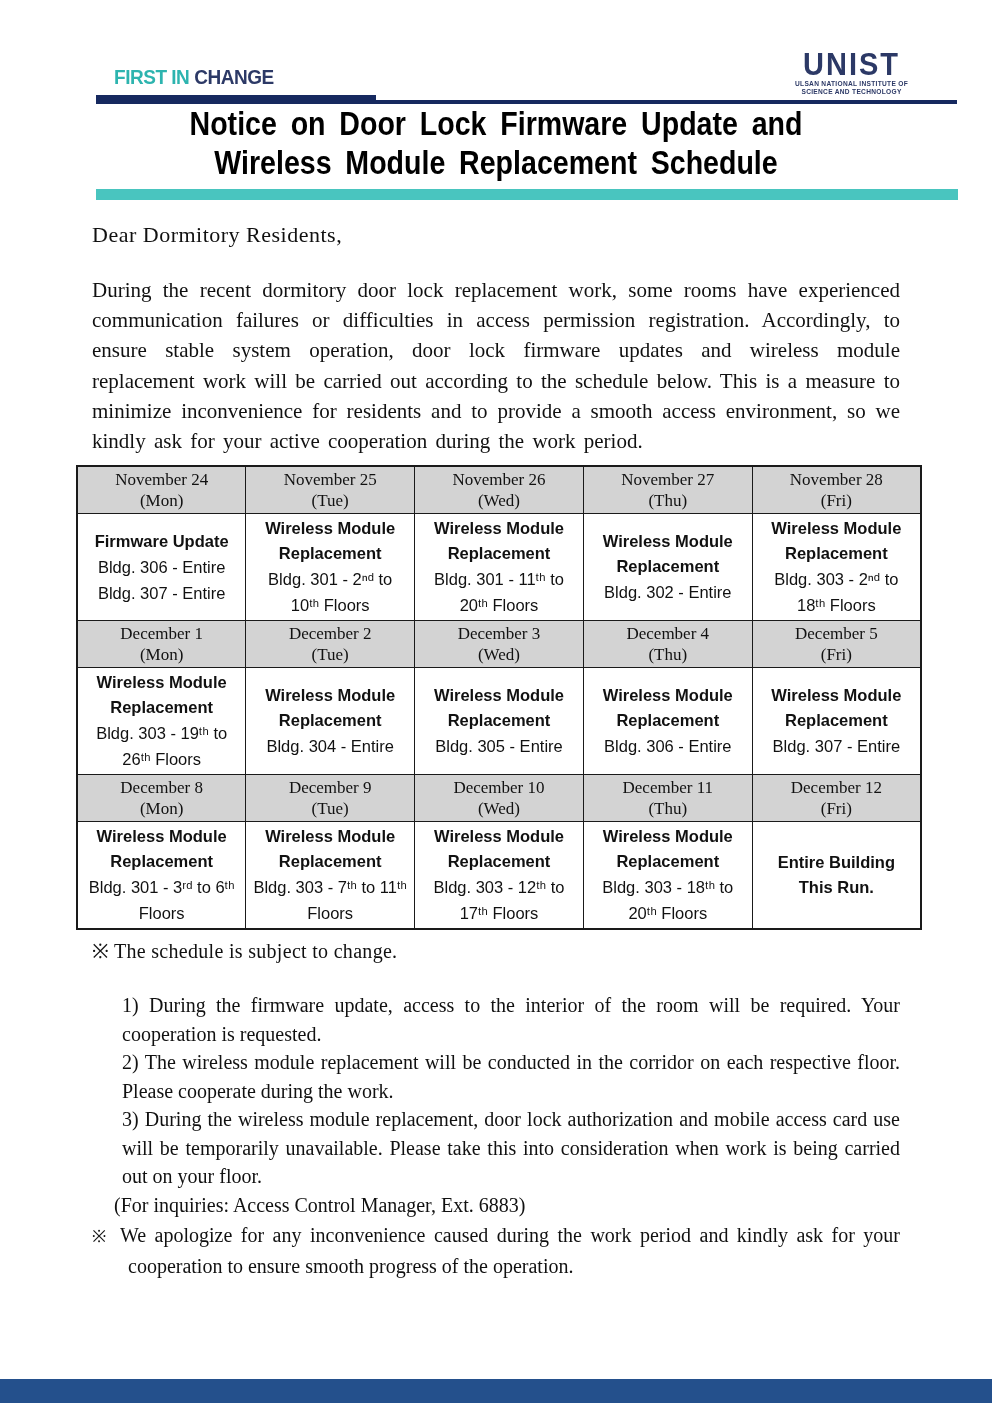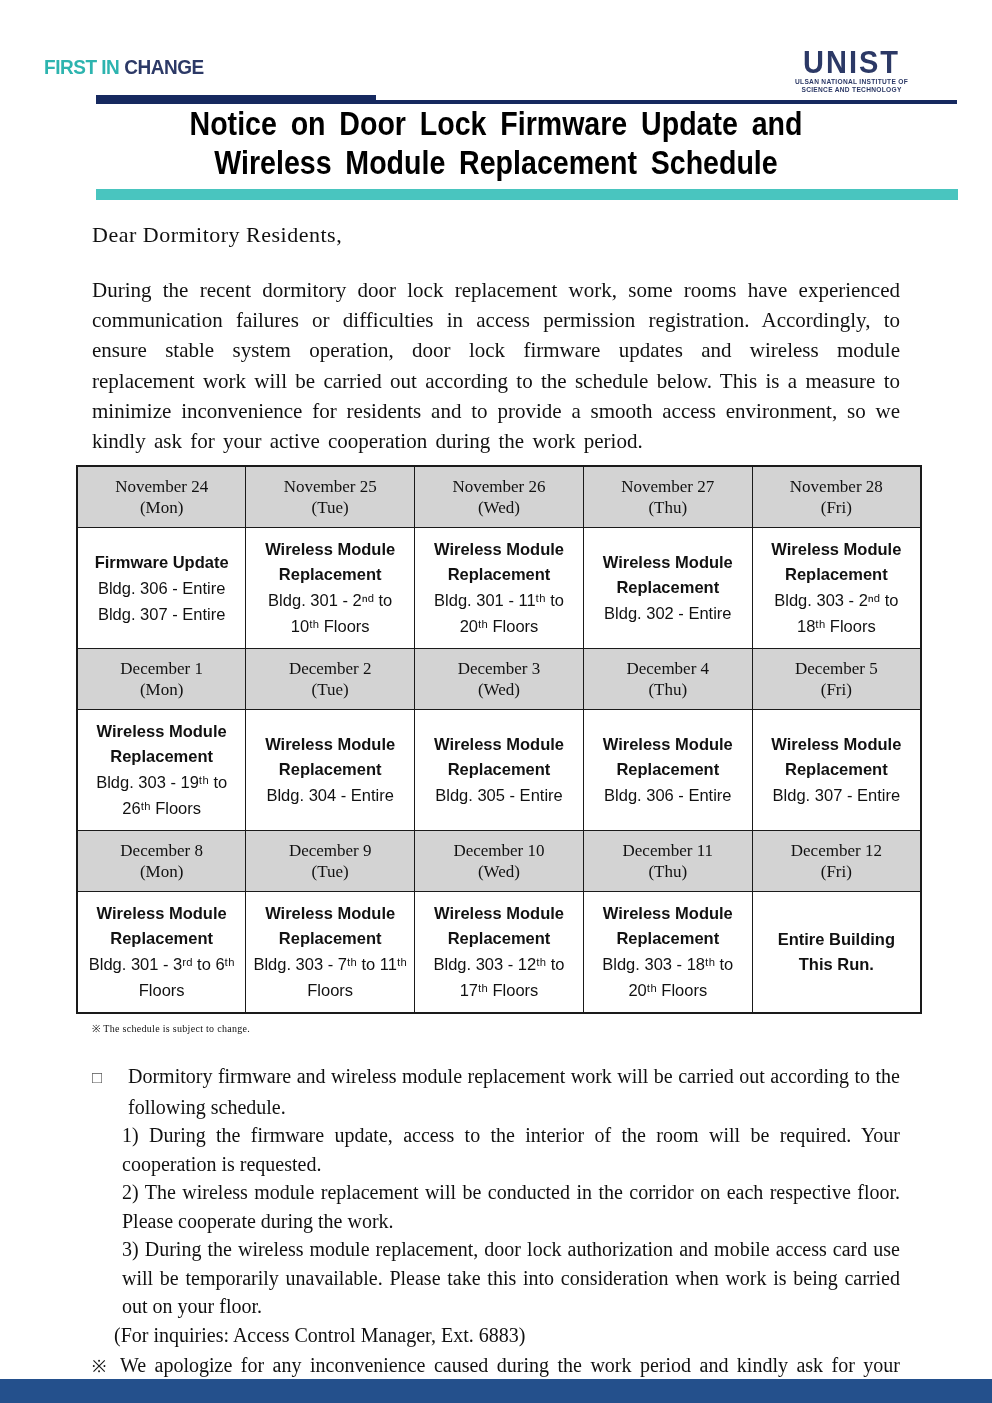--- a/index.html
+++ b/index.html
@@ -1,21 +1,21 @@
 <!DOCTYPE html>
 <html style="--navy: #16295f; --slogan_teal: #2db4af; --change_navy: #2c3966; --teal: #49c5bf; --header_gray: #d3d3d3; --footer_blue: #24508c;"><head>
 <meta charset="utf-8">
 <style>
   html,body{margin:0;padding:0;background:#ffffff;}
   .page{position:relative;width:992px;height:1403px;background:#fff;overflow:hidden;
         font-family:"Liberation Serif","DejaVu Serif",serif;color:#111;}
 
   
-  .header{display:flex;justify-content:space-between;align-items:flex-start;
-          padding:56px 84px 0 44px;height:42px;}
+  .header{display:flex;justify-content:space-between;align-items:center;
+          padding:56px 84px 0 114px;height:42px;}
   .slogan{font-family:"Liberation Sans","DejaVu Sans",sans-serif;font-weight:bold;
           font-size:20px;letter-spacing:-0.5px;transform:scaleX(0.95);transform-origin:left center;}
   .slogan .t1{color:var(--slogan_teal);}
   .slogan .t2{color:var(--change_navy);}
   .unist{display:flex;flex-direction:column;align-items:center;margin-top:-8px;margin-left:20px;}
   .unist .mark{font-family:"Liberation Sans","DejaVu Sans",sans-serif;font-weight:bold;
           font-size:29px;letter-spacing:2px;color:var(--change_navy);transform:scaleY(1.05);line-height:30px;}
   .unist .sub{font-family:"Liberation Sans","DejaVu Sans",sans-serif;font-weight:bold;
           font-size:6.6px;line-height:8px;color:var(--change_navy);text-align:center;letter-spacing:0.3px;}
 
@@ -28,27 +28,27 @@
          transform:scaleX(0.84);transform-origin:center;word-spacing:7px;letter-spacing:0px;}
   .teal-bar{margin:7px 0 0 96px;width:862px;height:11px;background:var(--teal);}
 
   
   .greeting{margin:22px 0 0 92px;font-size:22px;font-weight:normal;letter-spacing:0.5px;}
   .intro{margin:27px 92px 0 92px;font-size:21px;line-height:30.2px;text-align:justify;word-spacing:3px;}
 
   
   table.sched{margin:9px 0 0 76px;width:846px;border-collapse:collapse;table-layout:fixed;
               border:2px solid #1a1a1a;}
-  table.sched td{border:1px solid #1a1a1a;text-align:center;vertical-align:middle;padding:9px 6px;}
+  table.sched td{border:1px solid #1a1a1a;text-align:center;vertical-align:middle;padding:2px 6px;}
   td.hcell{background:var(--header_gray);height:42px;font-size:17px;line-height:21px;}
   td.ccell{height:101px;font-family:"Liberation Sans","DejaVu Sans",sans-serif;font-size:16.5px;}
   .ct{font-weight:bold;line-height:25px;}
   .cb{line-height:26px;white-space:pre-line;}
 
-  .small-note{margin:7px 0 0 92px;font-size:10px;letter-spacing:0.3px;}
+  .small-note{margin:7px 0 0 92px;font-size:20px;letter-spacing:0.3px;}
 
   
   .notes{margin:27px 92px 0 92px;font-size:20px;line-height:28.5px;}
   .note-main{padding-left:36px;text-indent:-36px;text-align:justify;}
   .note-main .box{display:inline-block;text-indent:0;width:36px;color:#555;font-size:17px;}
   .note-sub{margin-left:30px;text-align:justify;}
   .note-inq{margin-left:22px;}
   .note-apology{padding-left:36px;text-indent:-36px;text-align:justify;margin-top:2px;}
   .note-apology .ast{display:inline-block;text-indent:0;width:28px;font-size:17px;}
 
@@ -218,21 +218,20 @@
             <div class="ct">Entire Building This Run.</div>
             <div class="cb"></div>
           </td>
     </tr>
     </tbody>
   </table>
 
   <div class="small-note">※ The schedule is subject to change.</div>
 
   <div class="notes">
-    <div class="note-main"><span class="box">□</span><span>Dormitory firmware and wireless module replacement work will be carried out according to the following schedule.</span></div>
     <div class="note-sub">1) During the firmware update, access to the interior of the room will be required. Your cooperation is requested.</div>
     <div class="note-sub">2) The wireless module replacement will be conducted in the corridor on each respective floor. Please cooperate during the work.</div>
     <div class="note-sub">3) During the wireless module replacement, door lock authorization and mobile access card use will be temporarily unavailable. Please take this into consideration when work is being carried out on your floor.</div>
     <div class="note-inq">(For inquiries: Access Control Manager, Ext. 6883)</div>
     <div class="note-apology"><span class="ast">※</span><span>We apologize for any inconvenience caused during the work period and kindly ask for your cooperation to ensure smooth progress of the operation.</span></div>
   </div>
 
   <div class="footer-bar"></div>
 </div>
 

